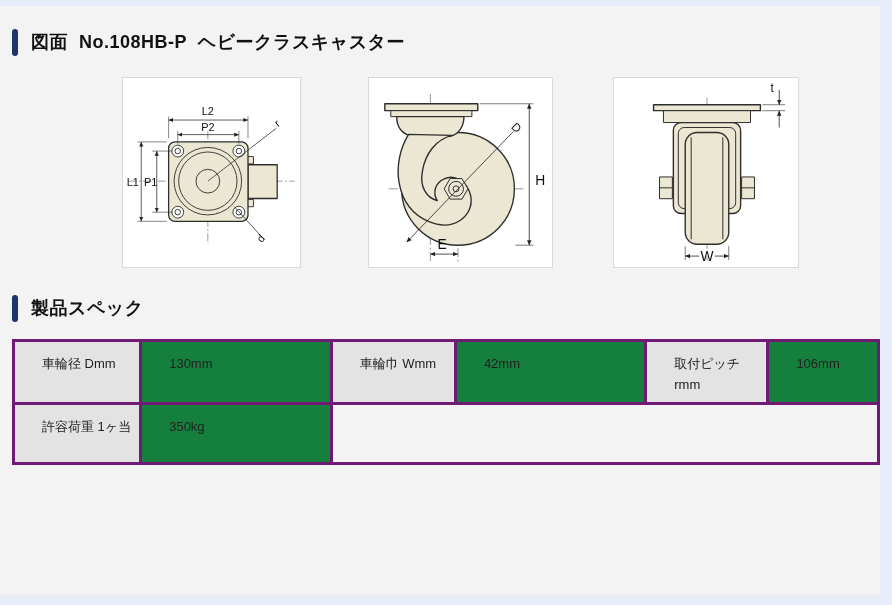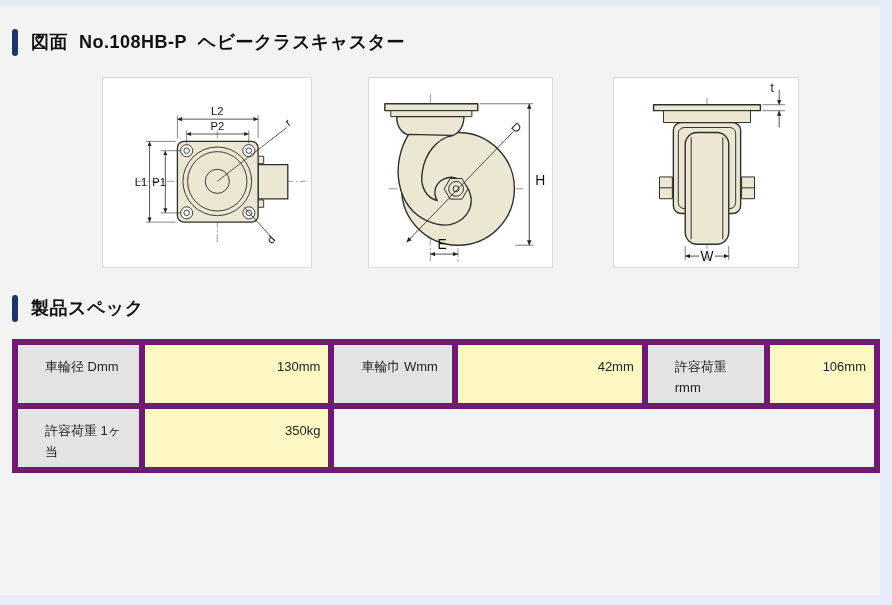--- a/index.html
+++ b/index.html
@@ -24,35 +24,35 @@
     margin-left:13px; font-size:18px; font-weight:bold; color:#111;
     white-space:pre; letter-spacing:0.5px;
   }
   .hdr1 { top:22px; }
   .hdr2 { top:288px;justify-content:center; }
   .draw-box {
     position:absolute; top:71px; height:191px; background:#fff;
     border:1px solid #d9d9d9;
   }
   .draw-box svg { display:block; width:100%; height:100%; }
-  #box1 { left:102px; width:210px;padding-left:28px; }
+  #box1 { left:122px; width:179px; }
   #box2 { left:368px; width:185px; }
   #box3 { left:613px; width:186px; }
 
   table.spec {
     position:absolute; left:12px; top:333px;
     border-collapse:collapse; table-layout:fixed;
     font-size:13px; color:#222;
   }
   table.spec td {
-    border:6px solid #701a75; vertical-align:top;
+    border:3px solid #701a75; vertical-align:top;
     padding:11px 8px 4px 27px; line-height:1.65;
   }
   td.lbl { background:#e3e3e3; white-space:pre-line; }
-  td.val { background:#fef9c3;text-align:right; }
+  td.val { background:#15803d; }
   td.ghost { border:none; background:transparent; }
   tr.r1 { height:63px; } tr.r2 { height:62px; } tr.r3 { height:62px; } tr.r4 { height:60px; }
 
   
   .part   { fill:#ece7d2; stroke:#2e2e2e; stroke-width:1.4; stroke-linejoin:round; }
   .part2  { fill:#ece7d2; stroke:#2e2e2e; stroke-width:1;   stroke-linejoin:round; }
   .detail { fill:none;    stroke:#2e2e2e; stroke-width:1;   }
   .hole   { fill:#ffffff; stroke:#2e2e2e; stroke-width:1;   }
   .dim    { fill:none; stroke:#222; stroke-width:0.8; }
   .ext    { fill:none; stroke:#222; stroke-width:0.6; }
@@ -215,21 +215,21 @@
         <col style="width:192px">
       <col style="width:123px">
         <col style="width:111px">
     </colgroup>
     <tbody>
         <tr class="r1">
       <td class="lbl">車輪径 Dmm</td>
       <td class="val">130mm</td>
       <td class="lbl">車輪巾 Wmm</td>
       <td class="val">42mm</td>
-      <td class="lbl">許容荷重 rmm</td>
+      <td class="lbl">取付ピッチ rmm</td>
       <td class="val">106mm</td>
     </tr>
     <tr class="r4">
       <td class="lbl">許容荷重 1ヶ当</td>
       <td class="val">350kg</td>
       <td class="ghost" colspan="4"></td>
     </tr>
   </tbody>
     </table>
 

